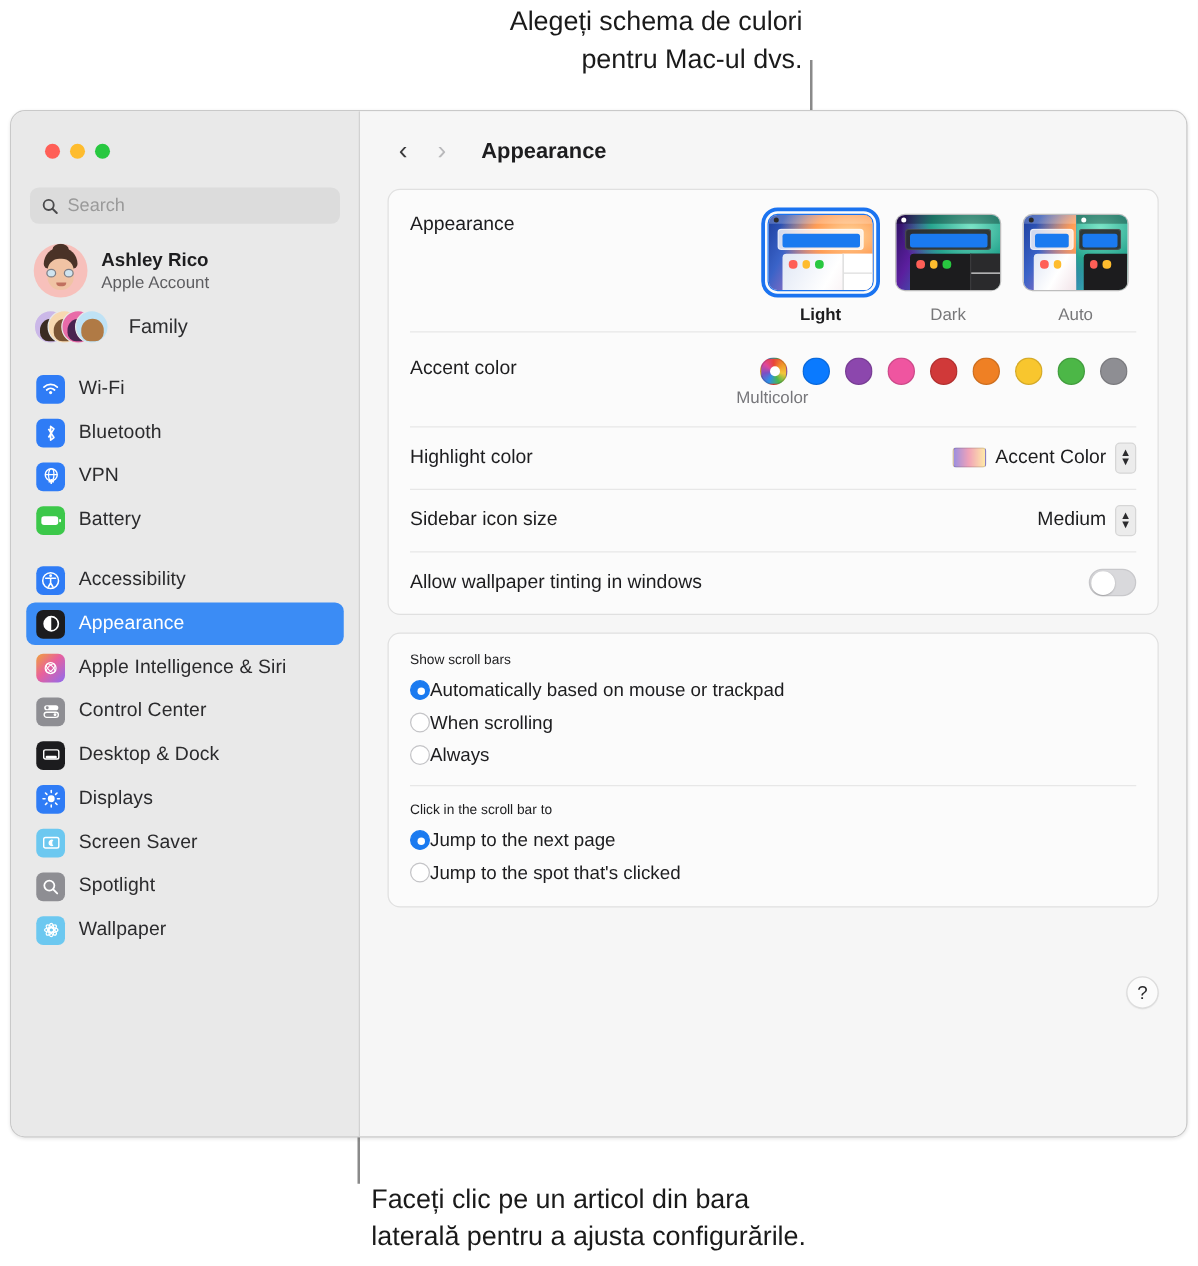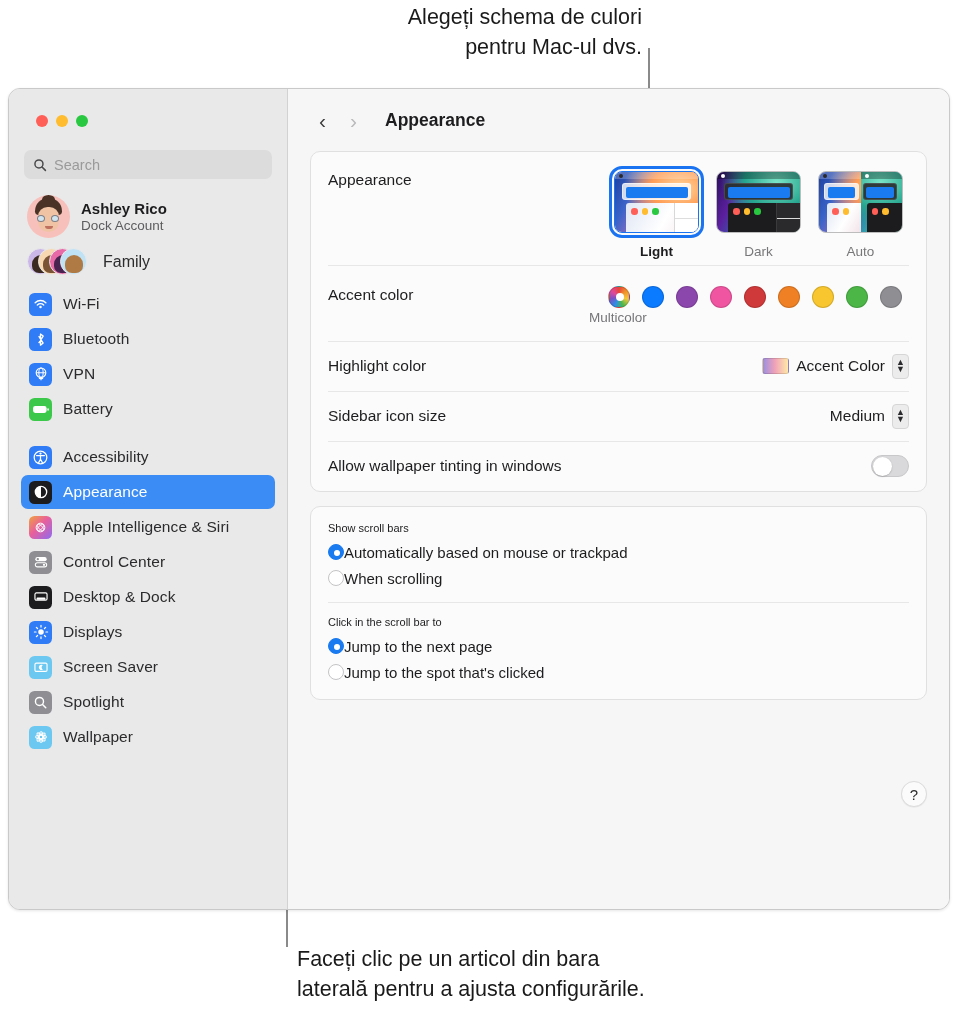--- a/index.html
+++ b/index.html
@@ -88,21 +88,21 @@
   #family {
     display: flex; align-items: center; margin: 10px 0 0 6px;
   }
   .fam-stack { position: relative; width: 62px; height: 28px; flex: none; }
   .fam { position: absolute; top: 0; width: 27px; height: 27px; border-radius: 50%;
          border: 1.5px solid #e9e9e9; overflow:hidden; }
   .fam i { position:absolute; left:4px; top:6px; width:18px; height:18px;
            border-radius: 9px 9px 7px 7px; display:block; }
   #family .lbl { font-size: 16px; color: #2c2c2e; margin-left: 14px; }
 
-  #nav { margin-top: 11px; }
+  #nav { margin-top: 18px; }
   .nav-gap { height: 13px; }
   .nav-item {
     display: flex; align-items: center; gap: 11px;
     height: 34px; padding: 0 8px; border-radius: 7px;
     margin-bottom: 1px; cursor: default;
   }
   .nav-item.selected { background: #3b8cf5; }
   .nav-item.selected .nav-label { color: #ffffff; }
   .nav-label { font-size: 15.5px; color: #2b2b2d; letter-spacing: .1px; }
   .nic { width: 23px; height: 23px; border-radius: 5.5px; flex: none;
@@ -263,21 +263,21 @@
         <div class="avatar">
           <div class="bun"></div>
             <div class="hair"></div>
             <div class="face"></div>
           <div class="glass l"></div>
             <div class="glass r"></div>
             <div class="mouth"></div>
         </div>
         <div class="acct-txt">
           <span class="acct-name">Ashley Rico</span>
-          <span class="acct-sub">Dock Account</span>
+          <span class="acct-sub">Apple Account</span>
         </div>
       </div>
 
       <div id="family">
         <div class="fam-stack">
           <div class="fam" style="left:0;background:#cbb8e8;">
               <i style="background:#3a2a22;"></i>
             </div>
           <div class="fam" style="left:11px;background:#f7d8b0;">
               <i style="background:#7a5434;"></i>
@@ -602,20 +602,24 @@
         <div class="group-title">Show scroll bars</div>
 
         <div class="radio-item">
           <span class="radio on"></span>
           <span class="radio-label">Automatically based on mouse or trackpad</span>
         </div>
         <div class="radio-item">
           <span class="radio"></span>
           <span class="radio-label">When scrolling</span>
         </div>
+        <div class="radio-item">
+          <span class="radio"></span>
+          <span class="radio-label">Always</span>
+        </div>
 
         <div class="grp-divider"></div>
 
         <div class="group-title">Click in the scroll bar to</div>
 
         <div class="radio-item">
           <span class="radio on"></span>
           <span class="radio-label">Jump to the next page</span>
         </div>
         <div class="radio-item">

